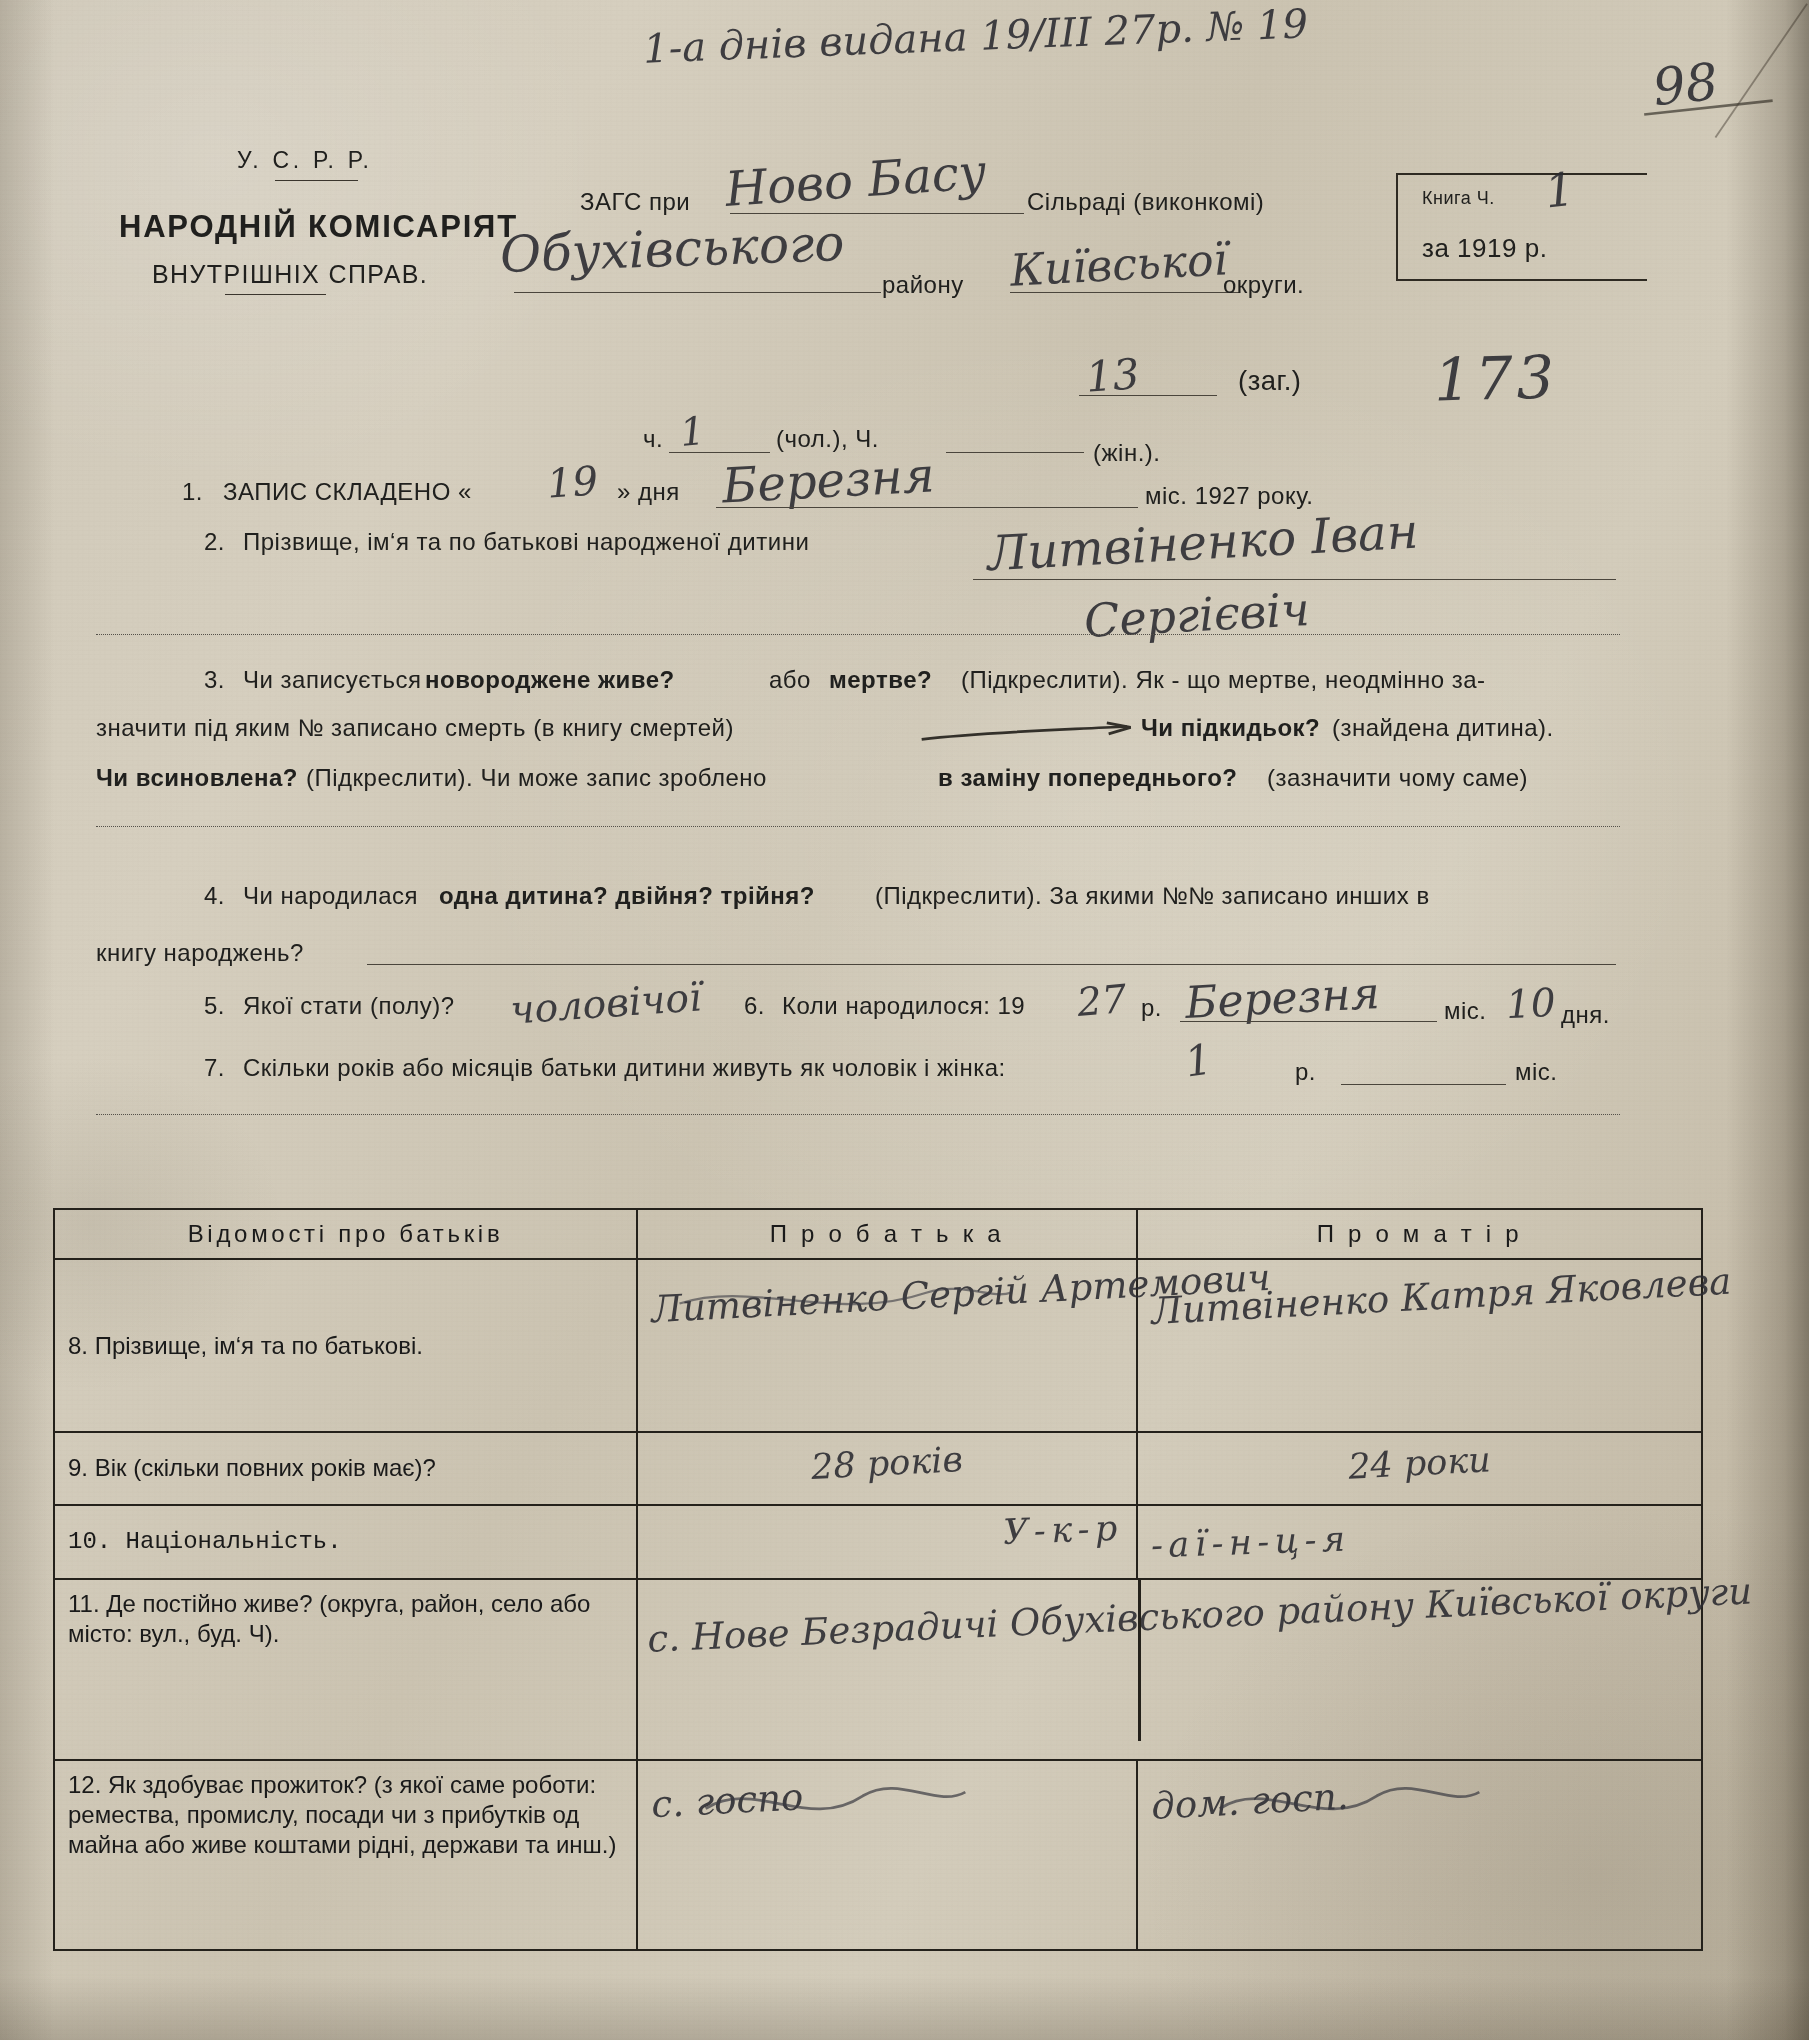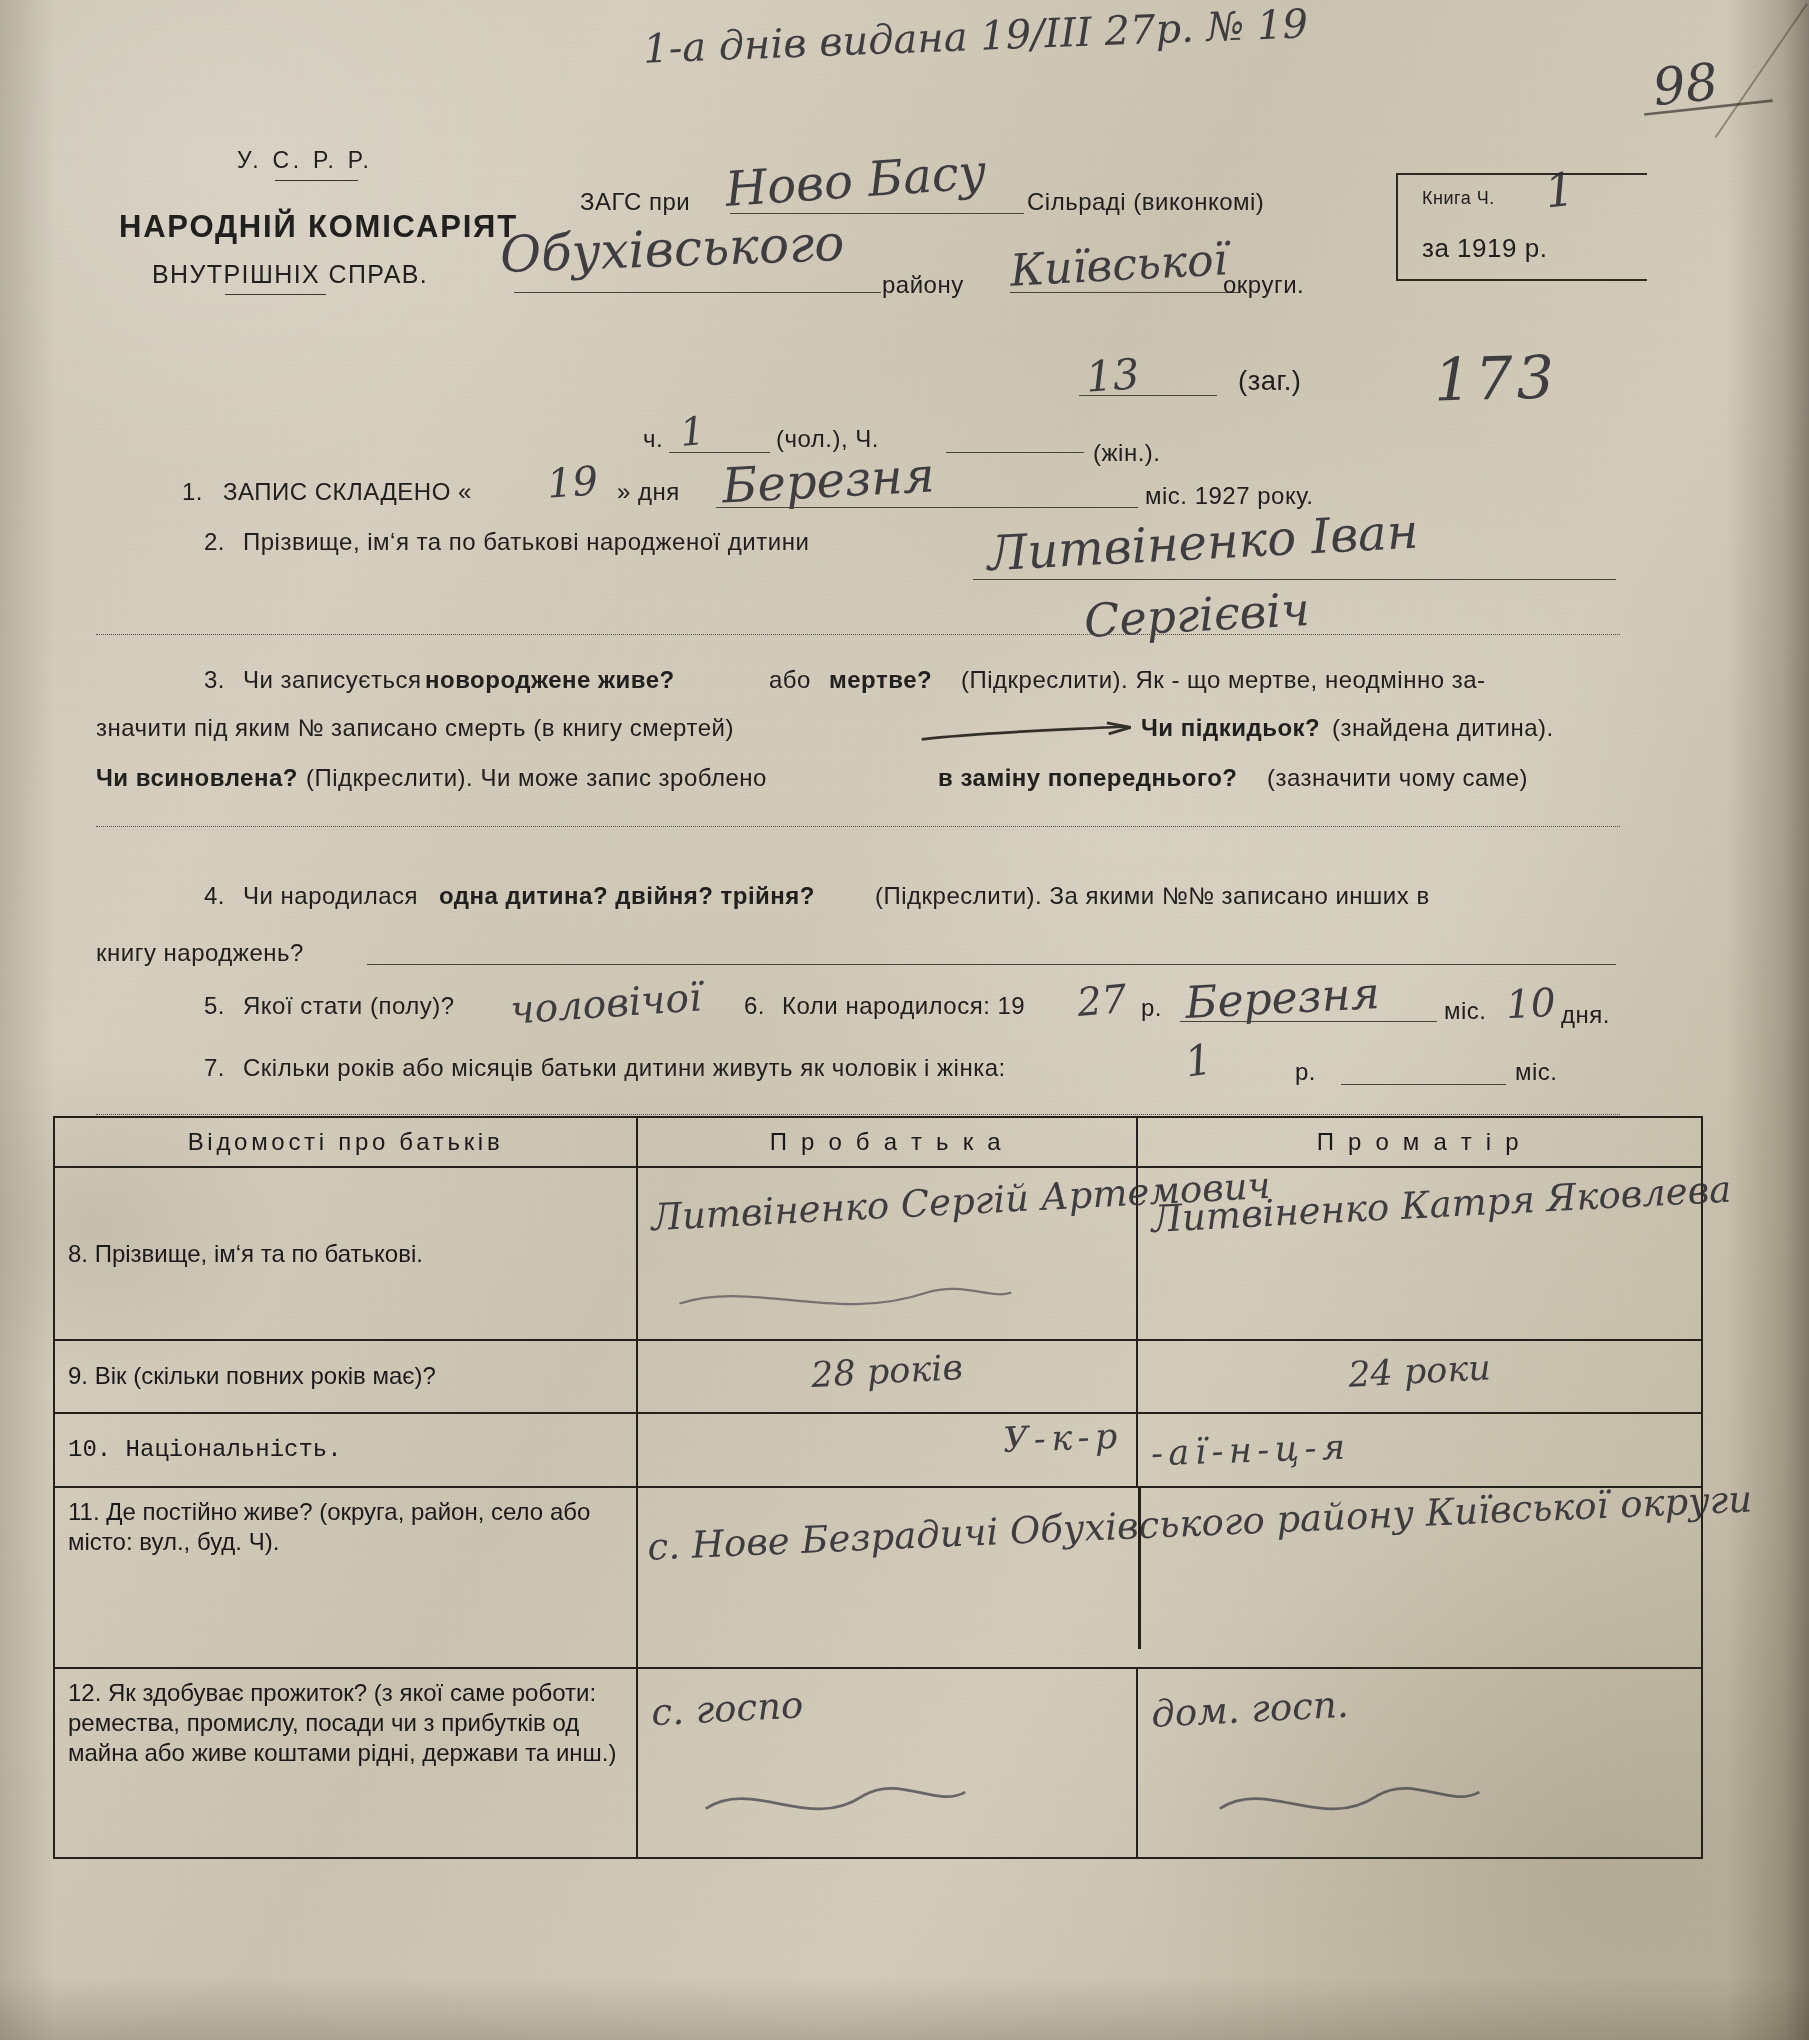--- a/index.html
+++ b/index.html
@@ -247,21 +247,21 @@
 
     <div class="abs printed pr-body" style="left:204px; top:1054px;">7.</div>
     <div class="abs printed pr-body" style="left:243px; top:1054px;">Скільки років або місяців батьки дитини живуть як чоловік і жінка:</div>
     <div class="abs hand" style="left:1185px; top:1036px; font-size:42px; transform:rotate(-8deg);">1</div>
     <div class="abs printed pr-body" style="left:1295px; top:1058px;">р.</div>
     <div class="abs thinline" style="left:1341px; top:1084px; width:165px;"></div>
     <div class="abs printed pr-body" style="left:1515px; top:1058px;">міс.</div>
 
     <div class="abs dotline" style="left:96px; top:1114px; width:1524px;"></div>
 
-    <div class="abs" style="left:53px; top:1116px;">
+    <div class="abs" style="left:53px; top:1208px;">
       <table class="reg">
         <colgroup>
           <col style="width:583px">
           <col style="width:500px">
           <col style="width:565px">
         </colgroup>
         <tbody>
           <tr>
             <td class="hcell">Відомості про батьків</td>
             <td class="hcell">П р о   б а т ь к а</td>

